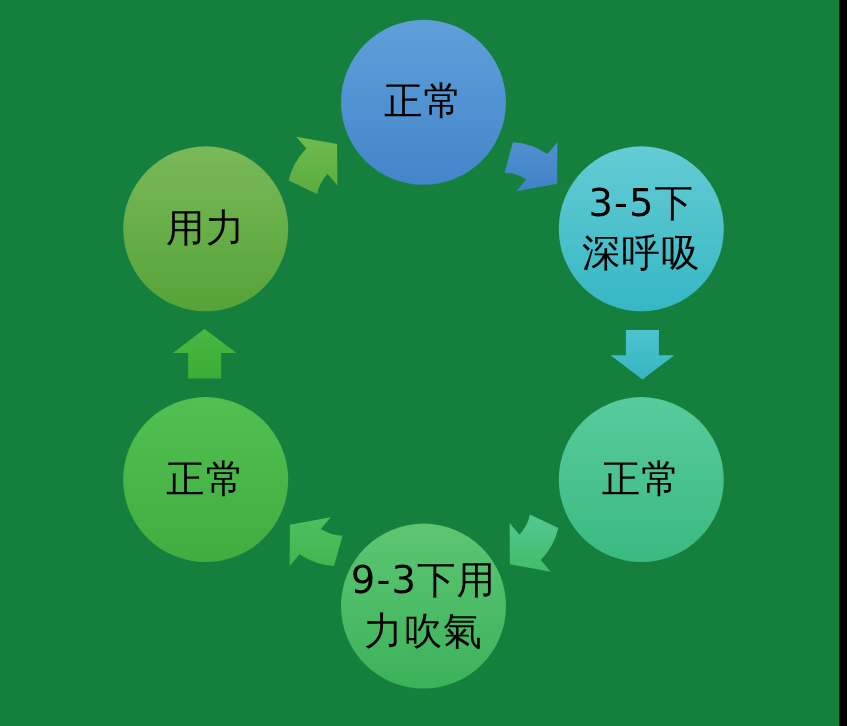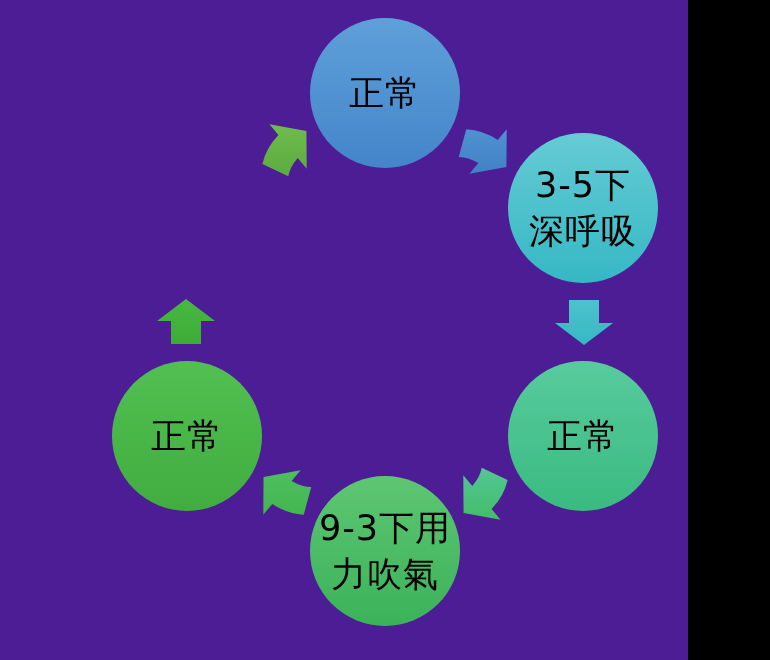--- a/index.html
+++ b/index.html
@@ -5,23 +5,23 @@
   html, body {
     margin: 0;
     padding: 0;
     width: 770px;
     height: 660px;
     overflow: hidden;
     font-family: "DejaVu Sans", "Liberation Sans", sans-serif;
   }
   .canvas {
     position: relative;
-    width: 688px;
+    width: 763px;
     height: 660px;
-    background: #4c1d95;
+    background: #15803d;
   }
   .node {
     position: absolute;
     width: 150px;
     height: 150px;
     border-radius: 50%;
     display: flex;
     align-items: center;
     justify-content: center;
     text-align: center;
@@ -71,20 +71,23 @@
 
   <div class="node node-bottom" style="background: linear-gradient(rgb(94, 198, 115), rgb(59, 178, 89));">
     <span class="label" style="color: rgb(0, 0, 0);">9-3下用
 力吹氣</span>
   </div>
 
   <div class="node node-bot-left" style="background: linear-gradient(rgb(81, 191, 81), rgb(65, 173, 64));">
     <span class="label" style="color: rgb(0, 0, 0);">正常</span>
   </div>
 
+  <div class="node node-top-left" style="background: linear-gradient(rgb(122, 185, 88), rgb(85, 163, 57));">
+    <span class="label" style="color: rgb(0, 0, 0);">用力</span>
+  </div>
 
   <svg class="arrow arrow-se" viewBox="-60 -60 120 120">
     <defs>
       <linearGradient id="ag-se" gradientUnits="userSpaceOnUse" x1="-22.5" y1="-26.8" x2="22.5" y2="26.8">
         <stop offset="0" stop-color="#5696D4"></stop>
         <stop offset="1" stop-color="#3C7EC4"></stop>
       </linearGradient>
     </defs>
     <path d="M 28,0 L 4,-29 L 4,-15 Q -14,-13 -27,-3 L -15,23 Q -8,17 4,15 L 4,29 Z" fill="url(#ag-se)" transform="rotate(40)"></path>
   </svg>

